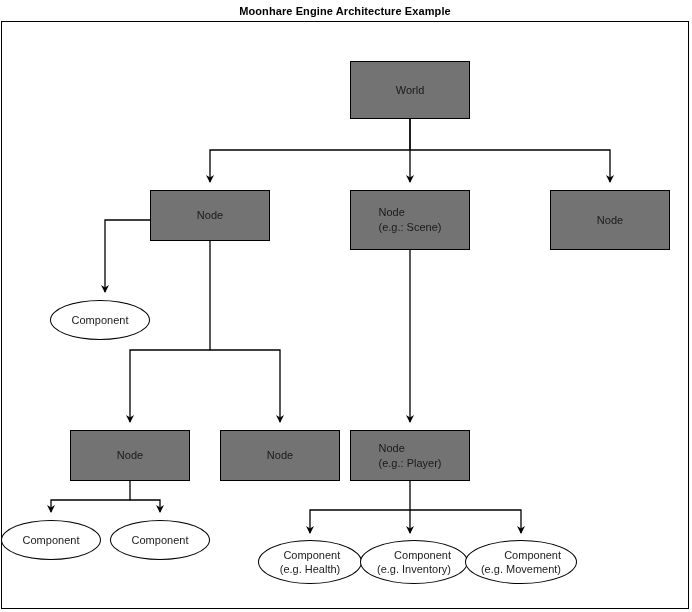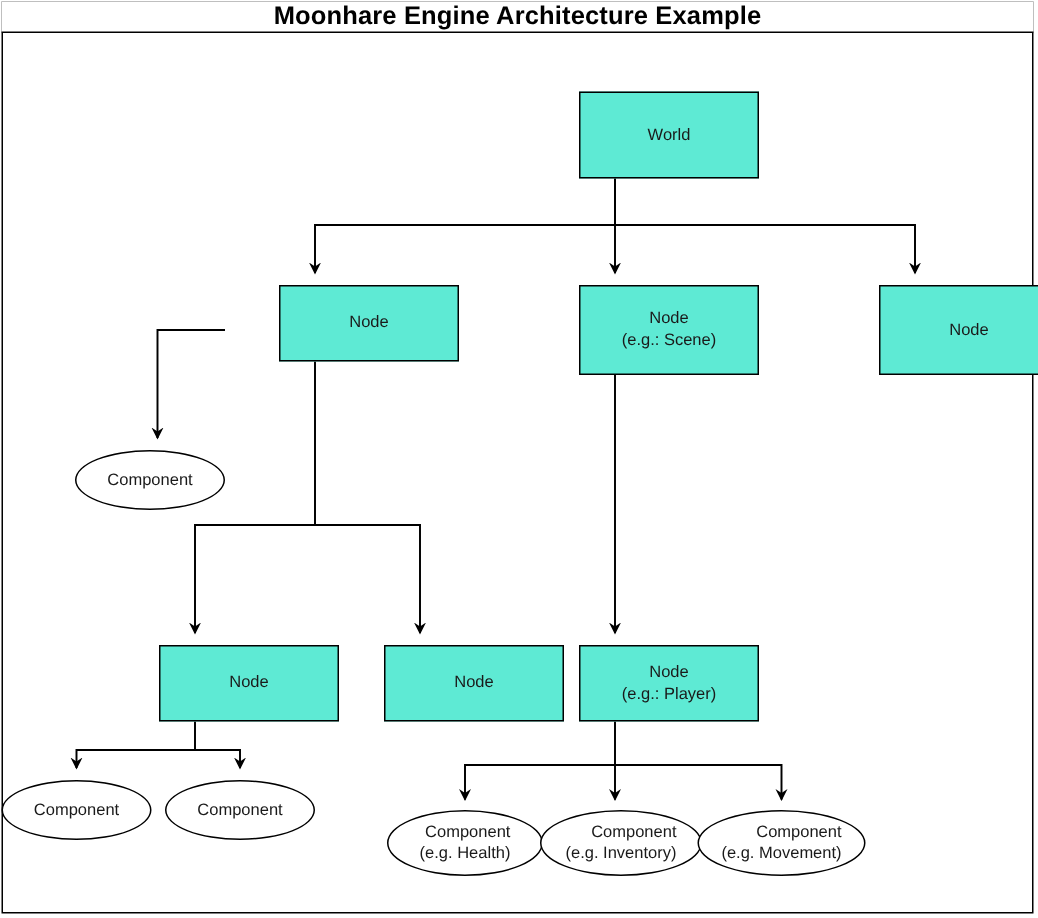--- a/index.html
+++ b/index.html
@@ -34,44 +34,43 @@
     width: 688px;
     height: 21px;
     border-bottom: 1.5px solid #000000;
     box-sizing: border-box;
     display: flex;
     align-items: center;
     justify-content: center;
     background: #ffffff;
   }
   .title-text {
-    font-size: 17px;
+    font-size: 11px;
     font-weight: bold;
     color: #000000;
     letter-spacing: 0.1px;
   }
   svg.edges {
     position: absolute;
     left: 0;
     top: 0;
     width: 692px;
     height: 612px;
     pointer-events: none;
   }
   .node-box {
     position: absolute;
-    background: #5eead4;
+    background: #737373;
     border: 1.3px solid #000000;
     box-sizing: border-box;
     display: flex;
     flex-direction: column;
     align-items: center;
     justify-content: center;
-    text-align: center;
-    margin-left: 36px;
+    text-align: left;
   }
   .node-label {
     font-size: 11px;
     color: #1a1a1a;
     line-height: 15px;
     white-space: pre-line;
   }
   .comp-ellipse {
     position: absolute;
     background: #ffffff;

